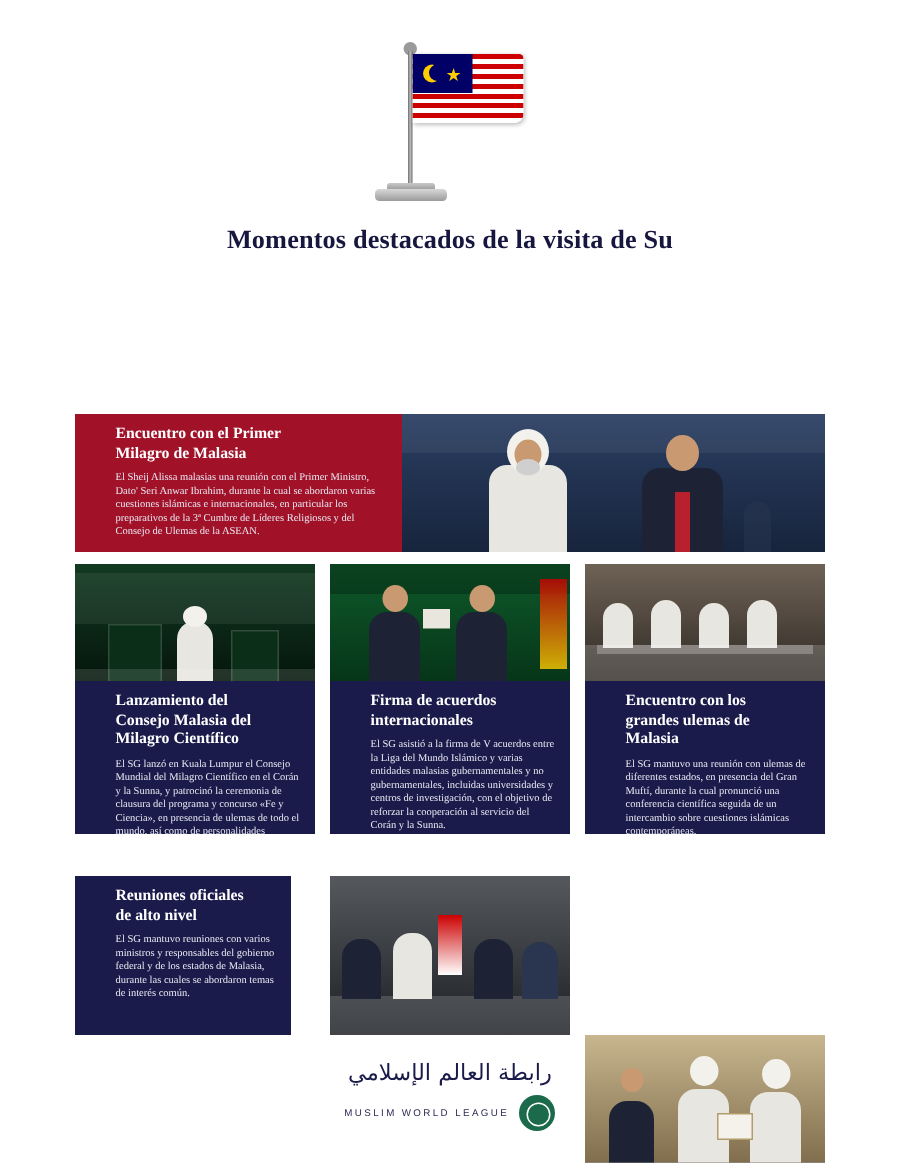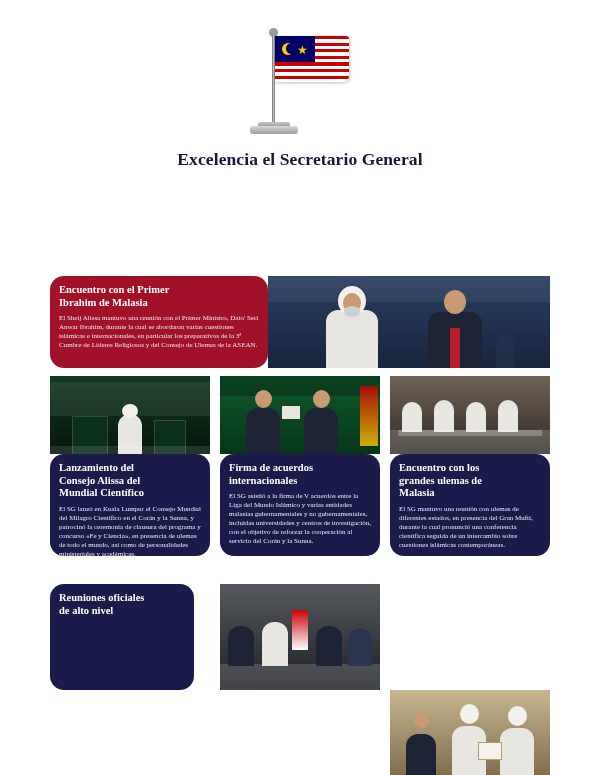--- a/index.html
+++ b/index.html
@@ -154,23 +154,22 @@
   }
   .photo {
     position: relative;
     overflow: hidden;
     background: #23304a;
   }
   .panel {
     background: #1b1b4b;
     color: #ffffff;
     box-sizing: border-box;
-    padding: 8px 9px 9px 9px;
+    padding: 8px 9px 9px 27px;
     overflow: hidden;
-    border-radius: 14px;
   }
   .panel-red {
     background: #a11229;
   }
   .card-title {
     font-size: 10.5px;
     font-weight: bold;
     line-height: 12.5px;
     margin: 0 0 5px 0;
   }
@@ -300,30 +299,30 @@
           <div class="moon"></div>
           <div class="star">★</div>
         </div>
       </div>
       <div class="flag-base2"></div>
       <div class="flag-base"></div>
     </div>
   </div>
 
   <div class="headline">
-    <div class="l2">Excelencia el Secretario General</div>
+    <div class="l1">Momentos destacados de la visita de Su</div>
   </div>
 
   <div class="card" id="card-pm">
     <div class="panel panel-red">
       <div class="card-title">
         <div>Encuentro con el Primer</div>
-        <div>Ibrahim de Malasia</div>
-      </div>
-      <p class="card-body">El Sheij Alissa mantuvo una reunión con el Primer Ministro, Dato' Seri Anwar Ibrahim, durante la cual se abordaron varias cuestiones islámicas e internacionales, en particular los preparativos de la 3ª Cumbre de Líderes Religiosos y del Consejo de Ulemas de la ASEAN.</p>
+        <div>Milagro de Malasia</div>
+      </div>
+      <p class="card-body">El Sheij Alissa malasias una reunión con el Primer Ministro, Dato' Seri Anwar Ibrahim, durante la cual se abordaron varias cuestiones islámicas e internacionales, en particular los preparativos de la 3ª Cumbre de Líderes Religiosos y del Consejo de Ulemas de la ASEAN.</p>
     </div>
     <div class="photo">
       <div class="ph-inner bg-hall"></div>
       <div class="backdrop-band" style="top:0;height:26px;background:rgba(255,255,255,0.06);"></div>
       <div class="fig thobe-white" style="left:58px;width:52px;height:58px;"></div>
       <div class="head ghutra" style="left:70px;top:10px;width:28px;height:30px;"></div>
       <div class="head skin" style="left:75px;top:17px;width:18px;height:20px;"></div>
       <div class="head beard" style="left:76px;top:30px;width:16px;height:11px;"></div>
       <div class="fig suit-dark" style="left:160px;width:54px;height:56px;"></div>
       <div class="head skin" style="left:176px;top:14px;width:22px;height:24px;"></div>
@@ -338,22 +337,22 @@
       <div class="backdrop-band" style="top:6px;height:34px;background:rgba(255,255,255,0.07);"></div>
       <div class="podium" style="left:22px;top:40px;width:34px;height:38px;"></div>
       <div class="podium" style="left:104px;top:44px;width:30px;height:34px;"></div>
       <div class="fig thobe-white" style="left:68px;width:24px;height:40px;"></div>
       <div class="head ghutra" style="left:72px;top:28px;width:16px;height:14px;"></div>
       <div class="table-strip" style="bottom:0;height:8px;"></div>
     </div>
     <div class="panel">
       <div class="card-title">
         <div>Lanzamiento del</div>
-        <div>Consejo Alissa del</div>
-        <div>Mundial Científico</div>
+        <div>Consejo Malasia del</div>
+        <div>Milagro Científico</div>
       </div>
       <p class="card-body">El SG lanzó en Kuala Lumpur el Consejo Mundial del Milagro Científico en el Corán y la Sunna, y patrocinó la ceremonia de clausura del programa y concurso «Fe y Ciencia», en presencia de ulemas de todo el mundo, así como de personalidades ministeriales y académicas.</p>
     </div>
   </div>
 
   <div class="card row2" id="card-ulemas">
     <div class="photo">
       <div class="ph-inner bg-conf"></div>
       <div class="table-strip" style="bottom:0;height:24px;background:rgba(255,255,255,0.18);"></div>
       <div class="fig thobe-white" style="left:12px;bottom:22px;width:20px;height:30px;"></div>
@@ -391,20 +390,21 @@
       <p class="card-body">El SG asistió a la firma de V acuerdos entre la Liga del Mundo Islámico y varias entidades malasias gubernamentales y no gubernamentales, incluidas universidades y centros de investigación, con el objetivo de reforzar la cooperación al servicio del Corán y la Sunna.</p>
     </div>
   </div>
 
   <div class="card" id="card-meetings">
     <div class="panel" style="height:106px;">
       <div class="card-title">
         <div>Reuniones oficiales</div>
         <div>de alto nivel</div>
       </div>
+      <p class="card-body">El SG mantuvo reuniones con varios ministros y responsables del gobierno federal y de los estados de Malasia, durante las cuales se abordaron temas de interés común.</p>
     </div>
   </div>
 
   <div class="card photo" id="photo-sign">
     <div class="ph-inner bg-room"></div>
     <div class="table-strip" style="bottom:0;height:26px;background:rgba(255,255,255,0.16);"></div>
     <div class="fig suit-dark" style="left:8px;bottom:24px;width:26px;height:40px;"></div>
     <div class="fig thobe-white" style="left:42px;bottom:24px;width:26px;height:44px;"></div>
     <div class="fig suit-dark" style="left:96px;bottom:24px;width:26px;height:40px;"></div>
     <div class="fig suit-navy" style="left:128px;bottom:24px;width:24px;height:38px;"></div>
@@ -415,14 +415,21 @@
     <div class="ph-inner bg-cream"></div>
     <div class="fig suit-dark" style="left:16px;bottom:0;width:30px;height:62px;"></div>
     <div class="head skin" style="left:24px;top:22px;width:15px;height:16px;"></div>
     <div class="fig thobe-white" style="left:62px;bottom:0;width:34px;height:70px;"></div>
     <div class="head ghutra" style="left:70px;top:14px;width:19px;height:20px;"></div>
     <div class="fig thobe-white" style="left:110px;bottom:0;width:34px;height:68px;"></div>
     <div class="head ghutra" style="left:118px;top:16px;width:19px;height:20px;"></div>
     <div style="position:absolute;left:88px;top:52px;width:22px;height:16px;background:#f4f2ea;border:1px solid #b39b6a;"></div>
   </div>
 
+  <div class="footer">
+    <div class="arabic-mark">رابطة العالم الإسلامي</div>
+    <div class="mwl-row">
+      <div class="mwl-text">MUSLIM WORLD LEAGUE</div>
+      <div class="mwl-logo"></div>
+    </div>
+  </div>
 
 </div>
 
 </body></html>

